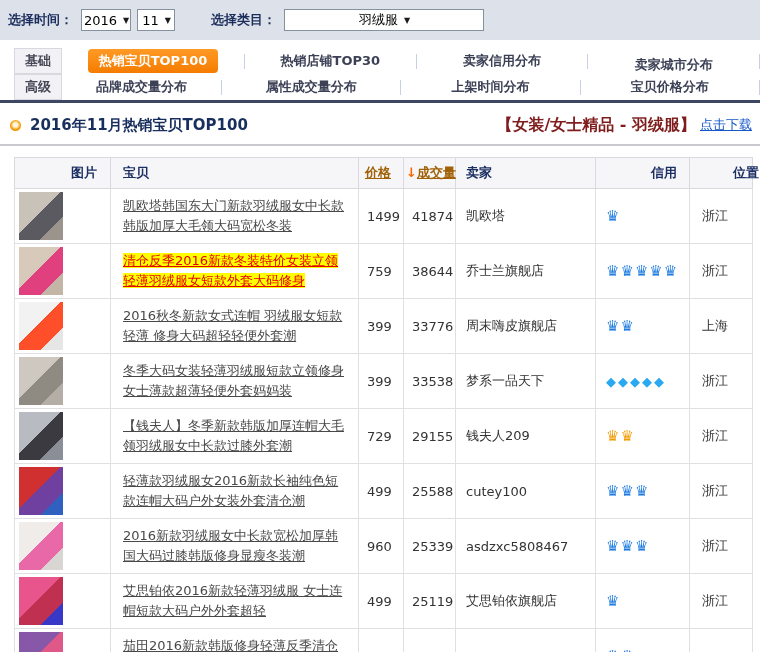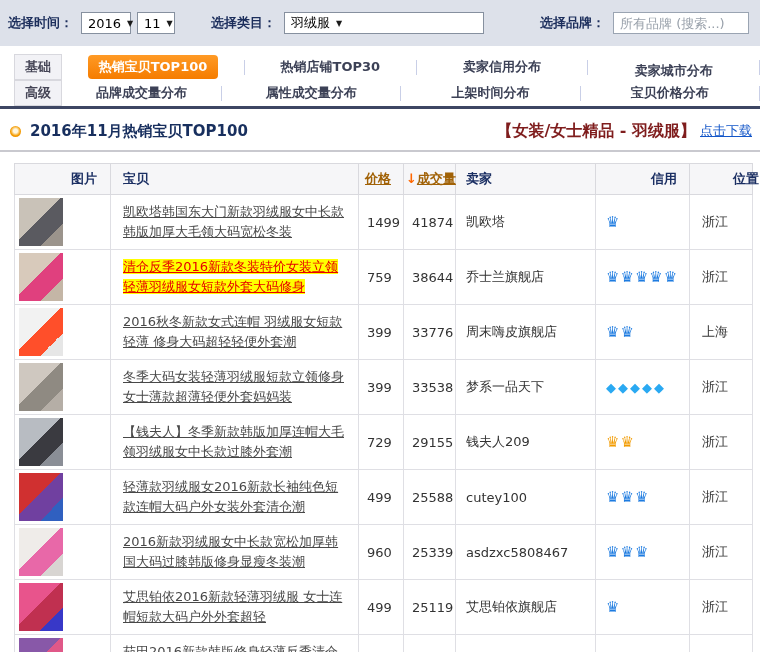--- a/index.html
+++ b/index.html
@@ -1,25 +1,25 @@
 <!DOCTYPE html>
 <html><head>
 <meta charset="utf-8">
 <style>
   * { box-sizing: border-box; margin: 0; padding: 0; }
   html, body { width: 760px; height: 652px; overflow: hidden; background: #fff;
     font-family: "DejaVu Sans", "Liberation Sans", sans-serif; }
 
   
-  .topbar { height: 46px; background: #dde1ea; display: flex; align-items: center; padding-left: 8px; }
+  .topbar { height: 40px; background: #dde1ea; display: flex; align-items: center; padding-left: 8px; }
   .fgroup { display: flex; align-items: center; }
   .fgroup.g2 { margin-left: 36px; }
   .fgroup.g3 { margin-left: 56px; }
   .f-label { font-size: 13px; font-weight: bold; color: #1b2d5b; margin-right: 8px; white-space: nowrap; }
-  .select { display: inline-flex; align-items: center; justify-content: flex-start;
+  .select { display: inline-flex; align-items: center; justify-content: center;
     background: #fff; border: 1px solid #86909f; height: 22px; padding: 0 5px 0 6px;
     font-size: 13px; color: #000; cursor: default; }
   .select.year { width: 50px; margin-right: 6px; }
   .select.month { width: 38px; }
   .select.category { width: 200px; }
   .caret { font-size: 8px; color: #1a1a1a; margin-left: 6px; }
   .brand-input { width: 136px; height: 22px; border: 1px solid #9aa4b2; padding: 0 6px;
     font-size: 13px; color: #333; font-family: inherit; }
   .brand-input::placeholder { color: #98a0aa; }
 
@@ -88,25 +88,20 @@
       <span class="caret">▼</span>
     </div>
   </div>
   <div class="fgroup g2">
     <span class="f-label">选择类目：</span>
     <div class="select category">
       <span>羽绒服</span>
       <span class="caret">▼</span>
     </div>
   </div>
-  <div class="fgroup g3">
-    <span class="f-label">选择品牌：</span>
-    <input class="brand-input" type="text" placeholder="所有品牌 (搜索...)" style="">
-
-  </div>
 </div>
 
 <div class="tabbar">
   <div class="tab-row r1" id="tab-row-basic">
     <div class="side-box">基础</div>
   <div class="tab-slot" style="width: 118px;">
         <span class="pill">热销宝贝TOP100</span>
       </div>
       <span class="tab-sep"></span>
       <div class="tab-slot" style="width: 142px;">

